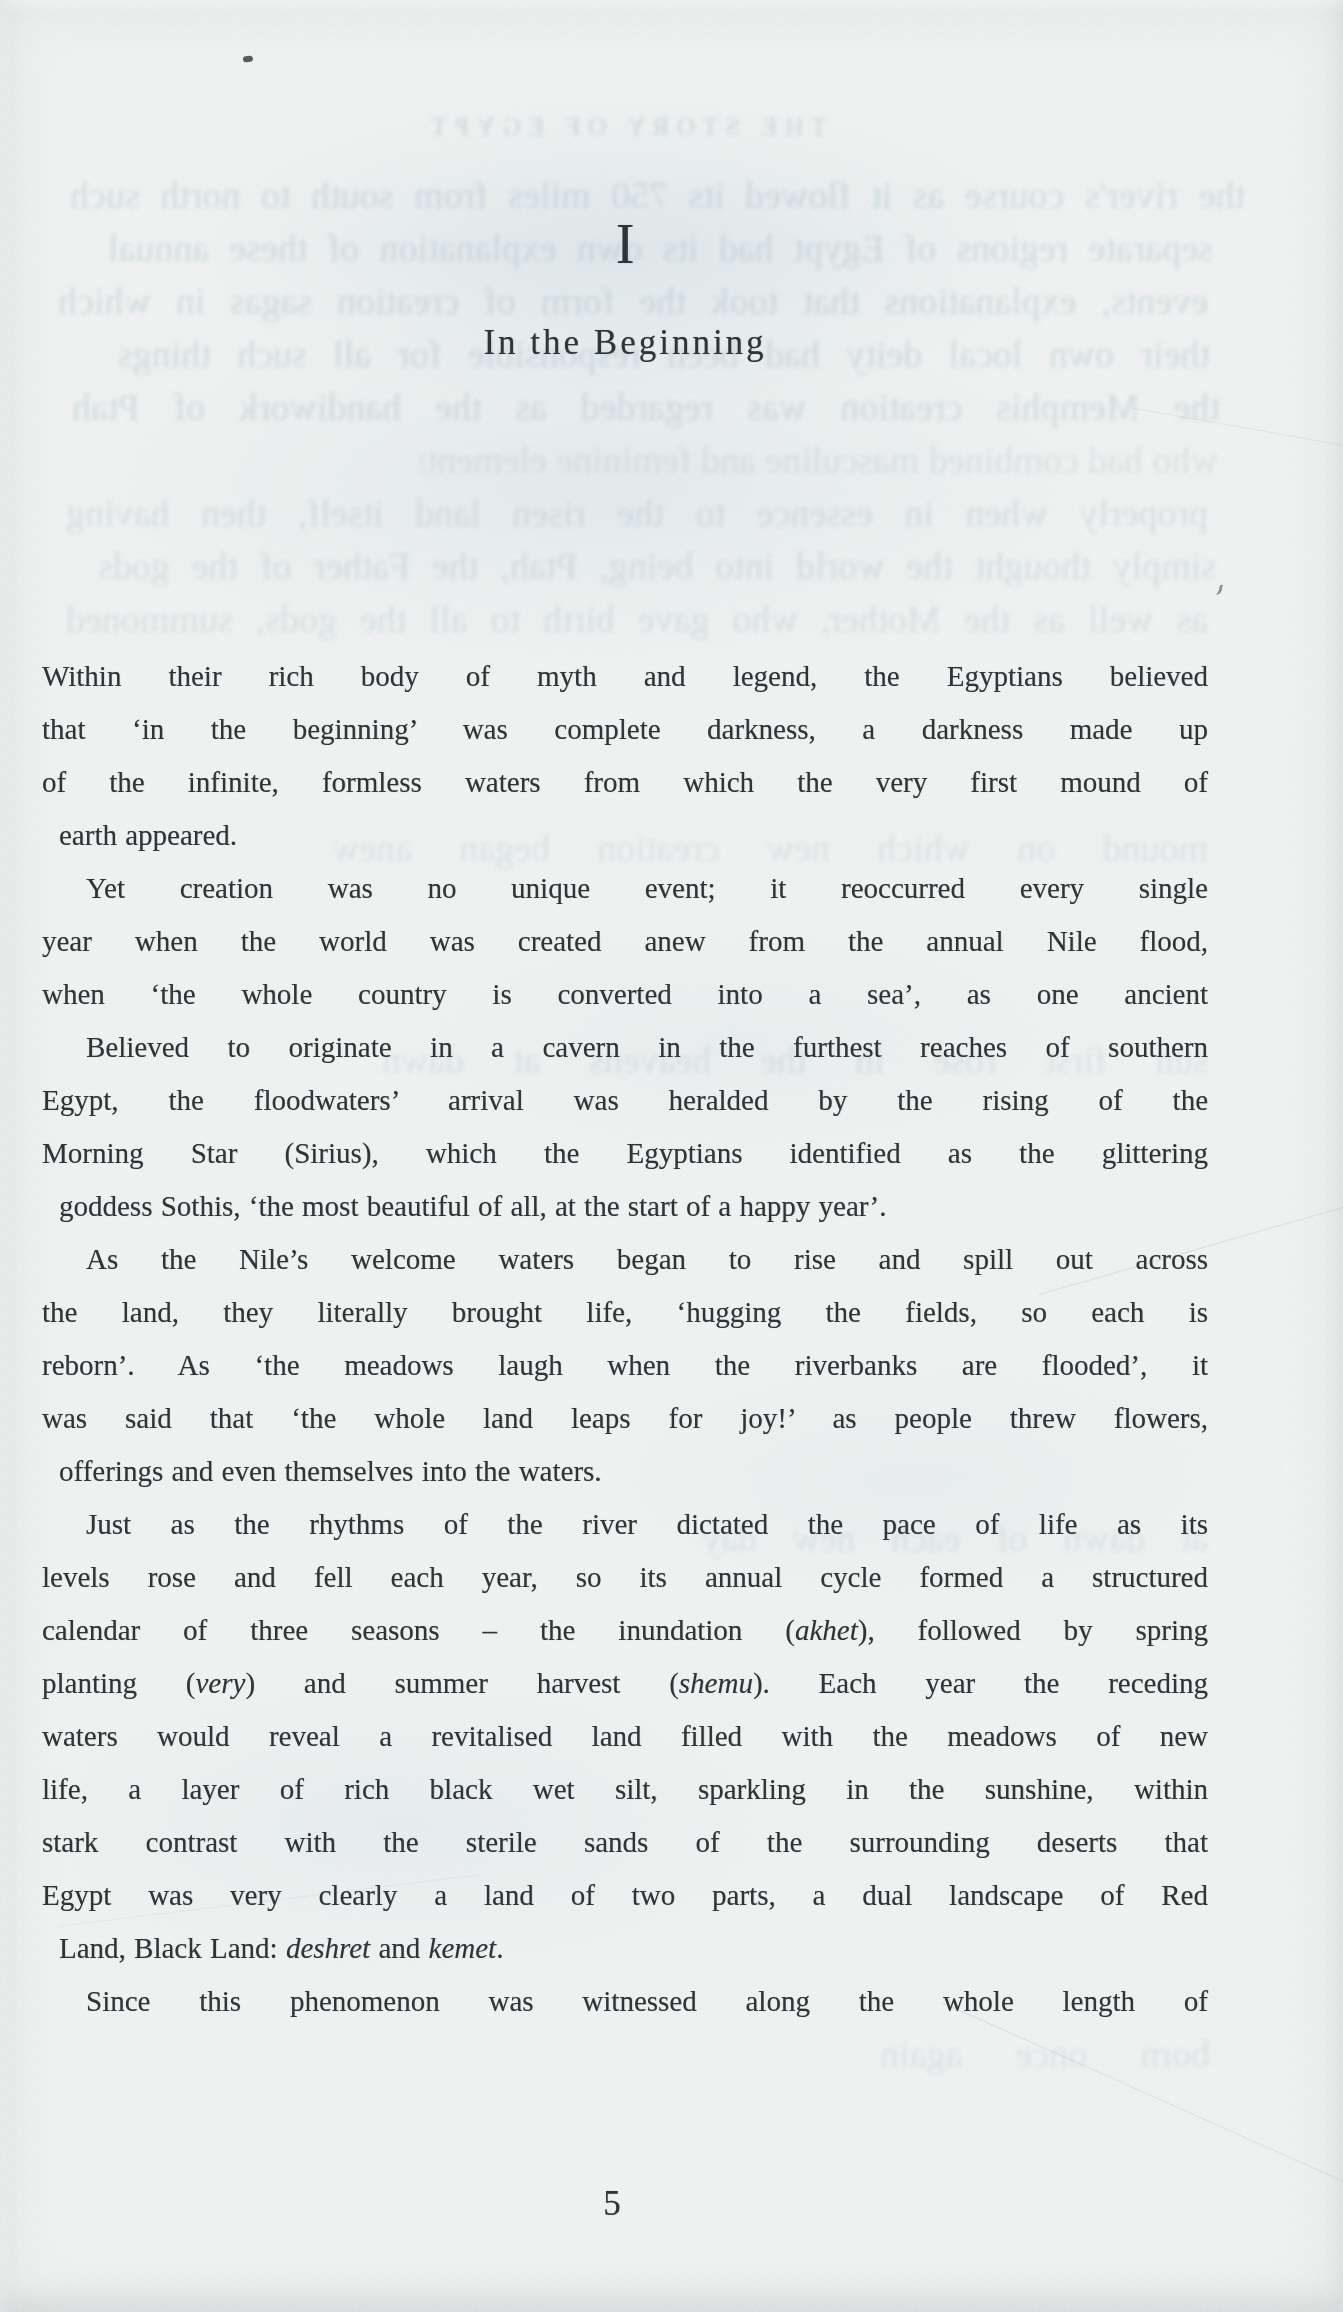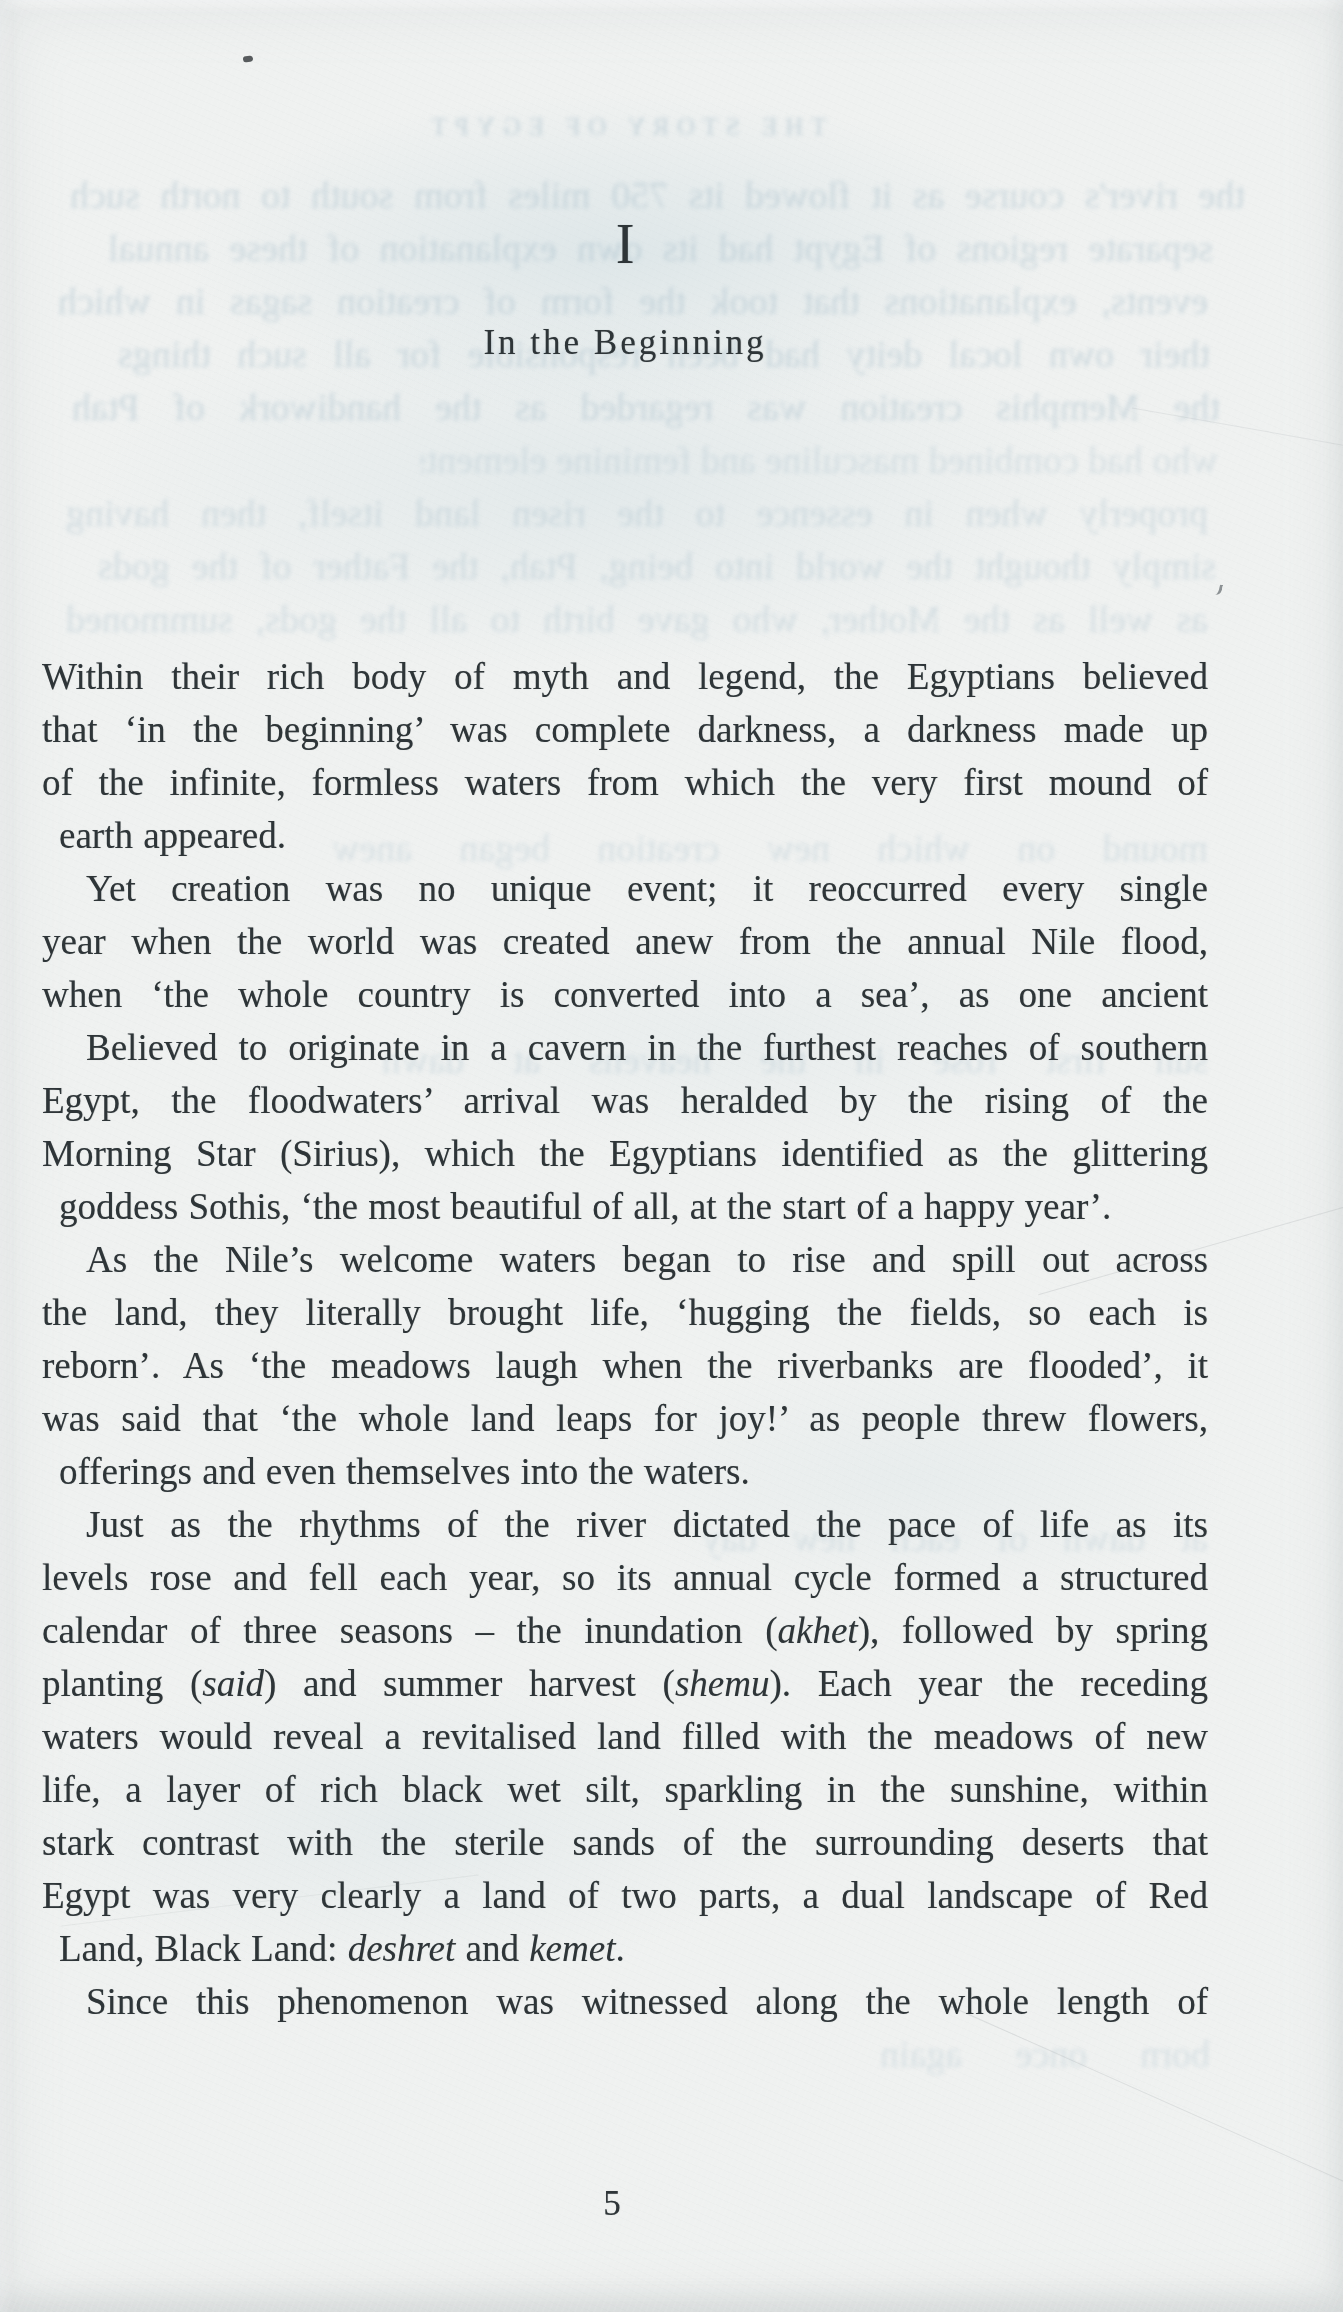--- a/index.html
+++ b/index.html
@@ -67,21 +67,21 @@
     text-shadow:0.3px 0.4px 0.8px rgba(46,53,56,0.45);
   }
   .chapter-title{
     position:absolute;top:322px;left:42px;width:1166px;
     text-align:center;font-size:35px;letter-spacing:3px;line-height:1.2;
     color:var(--ink,#2e3538);
     text-shadow:0.3px 0.4px 0.9px rgba(46,53,56,0.45);
   }
   .body-text{
     position:absolute;top:650px;left:42px;width:1166px;
-    font-size:37px;line-height:53px;
+    font-size:29px;line-height:53px;
     color:var(--ink,#2e3538);
     text-shadow:0.3px 0.3px 0.7px rgba(46,53,56,0.40);
     word-spacing:1px;
   }
   .body-text .line{text-align:justify;text-align-last:justify;height:53px;}
   .body-text .line.flush{text-align-last:left;margin-left:17px;}
   .body-text .line.indent{padding-left:44px;}
   .body-text i{}
   .page-number{
     position:absolute;top:2184px;left:42px;width:1140px;
@@ -143,21 +143,21 @@
       <div class="line">Morning Star (Sirius), which the Egyptians identified as the glittering</div>
       <div class="line flush">goddess Sothis, ‘the most beautiful of all, at the start of a happy year’.</div>
       <div class="line indent">As the Nile’s welcome waters began to rise and spill out across</div>
       <div class="line">the land, they literally brought life, ‘hugging the fields, so each is</div>
       <div class="line">reborn’. As ‘the meadows laugh when the riverbanks are flooded’, it</div>
       <div class="line">was said that ‘the whole land leaps for joy!’ as people threw flowers,</div>
       <div class="line flush">offerings and even themselves into the waters.</div>
       <div class="line indent">Just as the rhythms of the river dictated the pace of life as its</div>
       <div class="line">levels rose and fell each year, so its annual cycle formed a structured</div>
       <div class="line">calendar of three seasons – the inundation (<i>akhet</i>), followed by spring</div>
-      <div class="line">planting (<i>said</i>) and summer harvest (<i>shemu</i>). Each year the receding</div>
+      <div class="line">planting (<i>very</i>) and summer harvest (<i>shemu</i>). Each year the receding</div>
       <div class="line">waters would reveal a revitalised land filled with the meadows of new</div>
       <div class="line">life, a layer of rich black wet silt, sparkling in the sunshine, within</div>
       <div class="line">stark contrast with the sterile sands of the surrounding deserts that</div>
       <div class="line">Egypt was very clearly a land of two parts, a dual landscape of Red</div>
       <div class="line flush">Land, Black Land: <i>deshret</i> and <i>kemet</i>.</div>
       <div class="line indent">Since this phenomenon was witnessed along the whole length of</div>
     </div>
 
   <div class="page-number">5</div>
 

